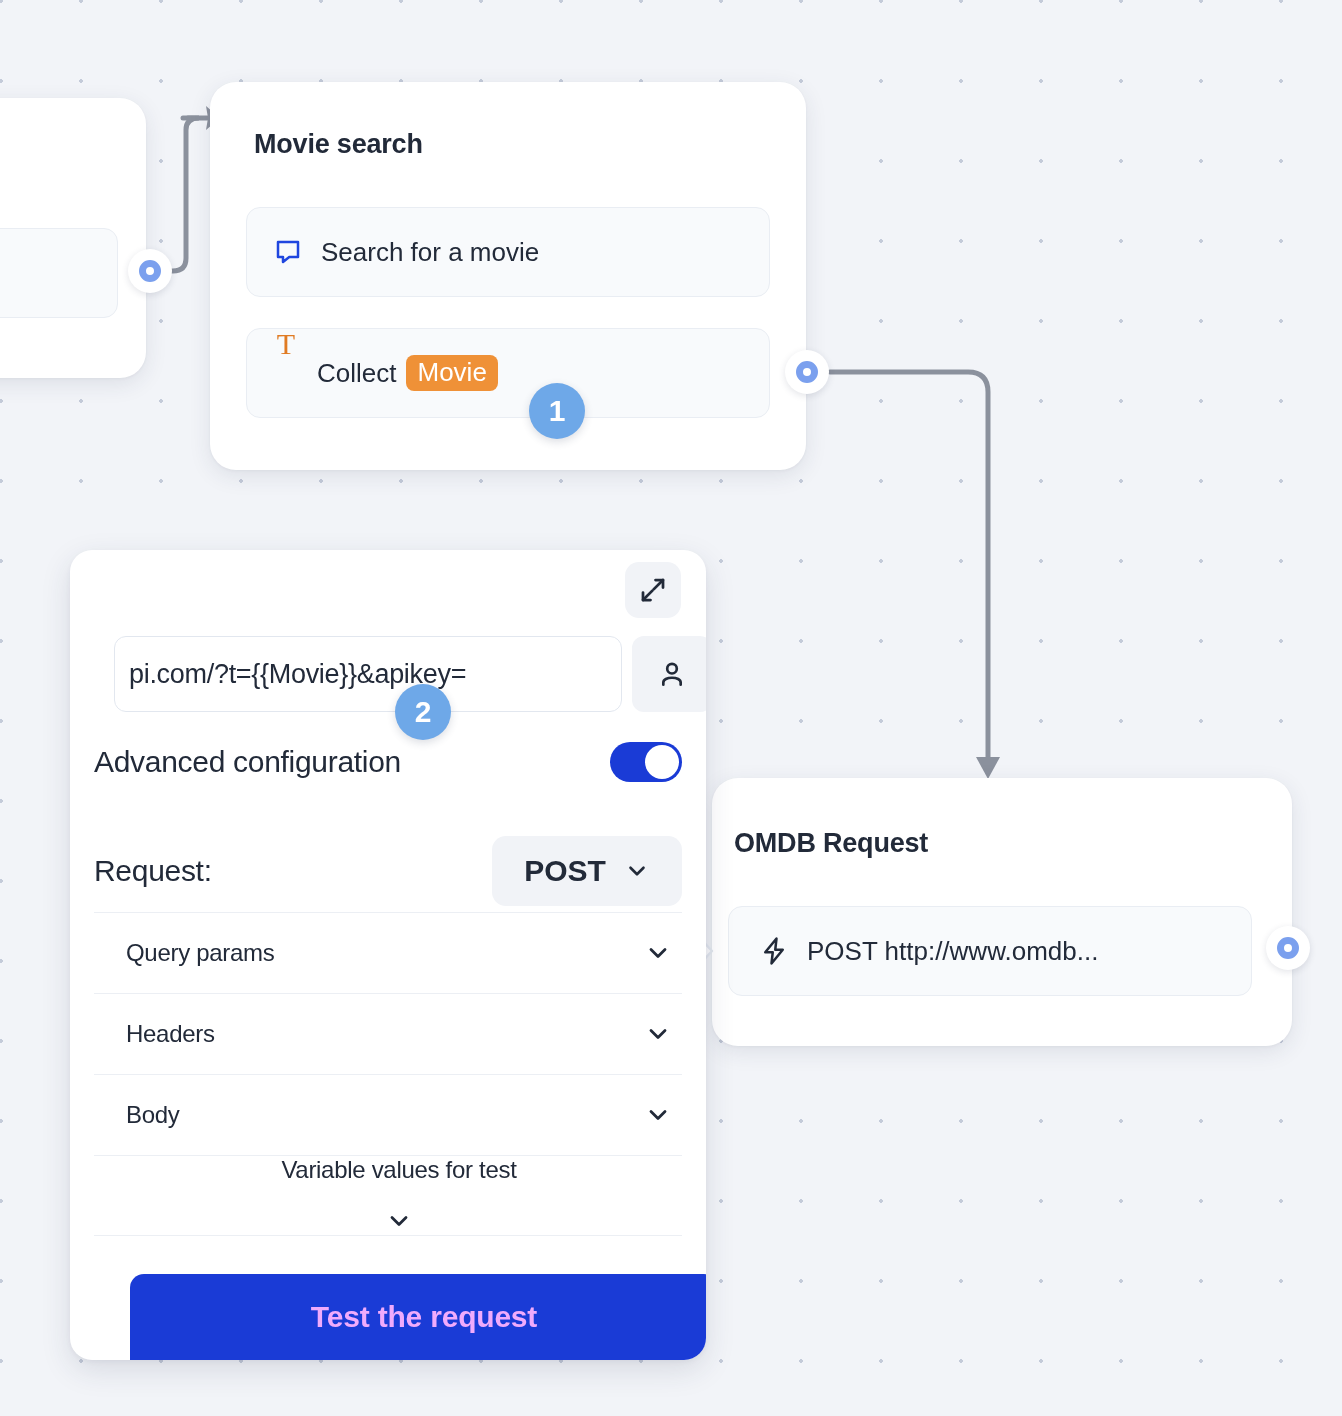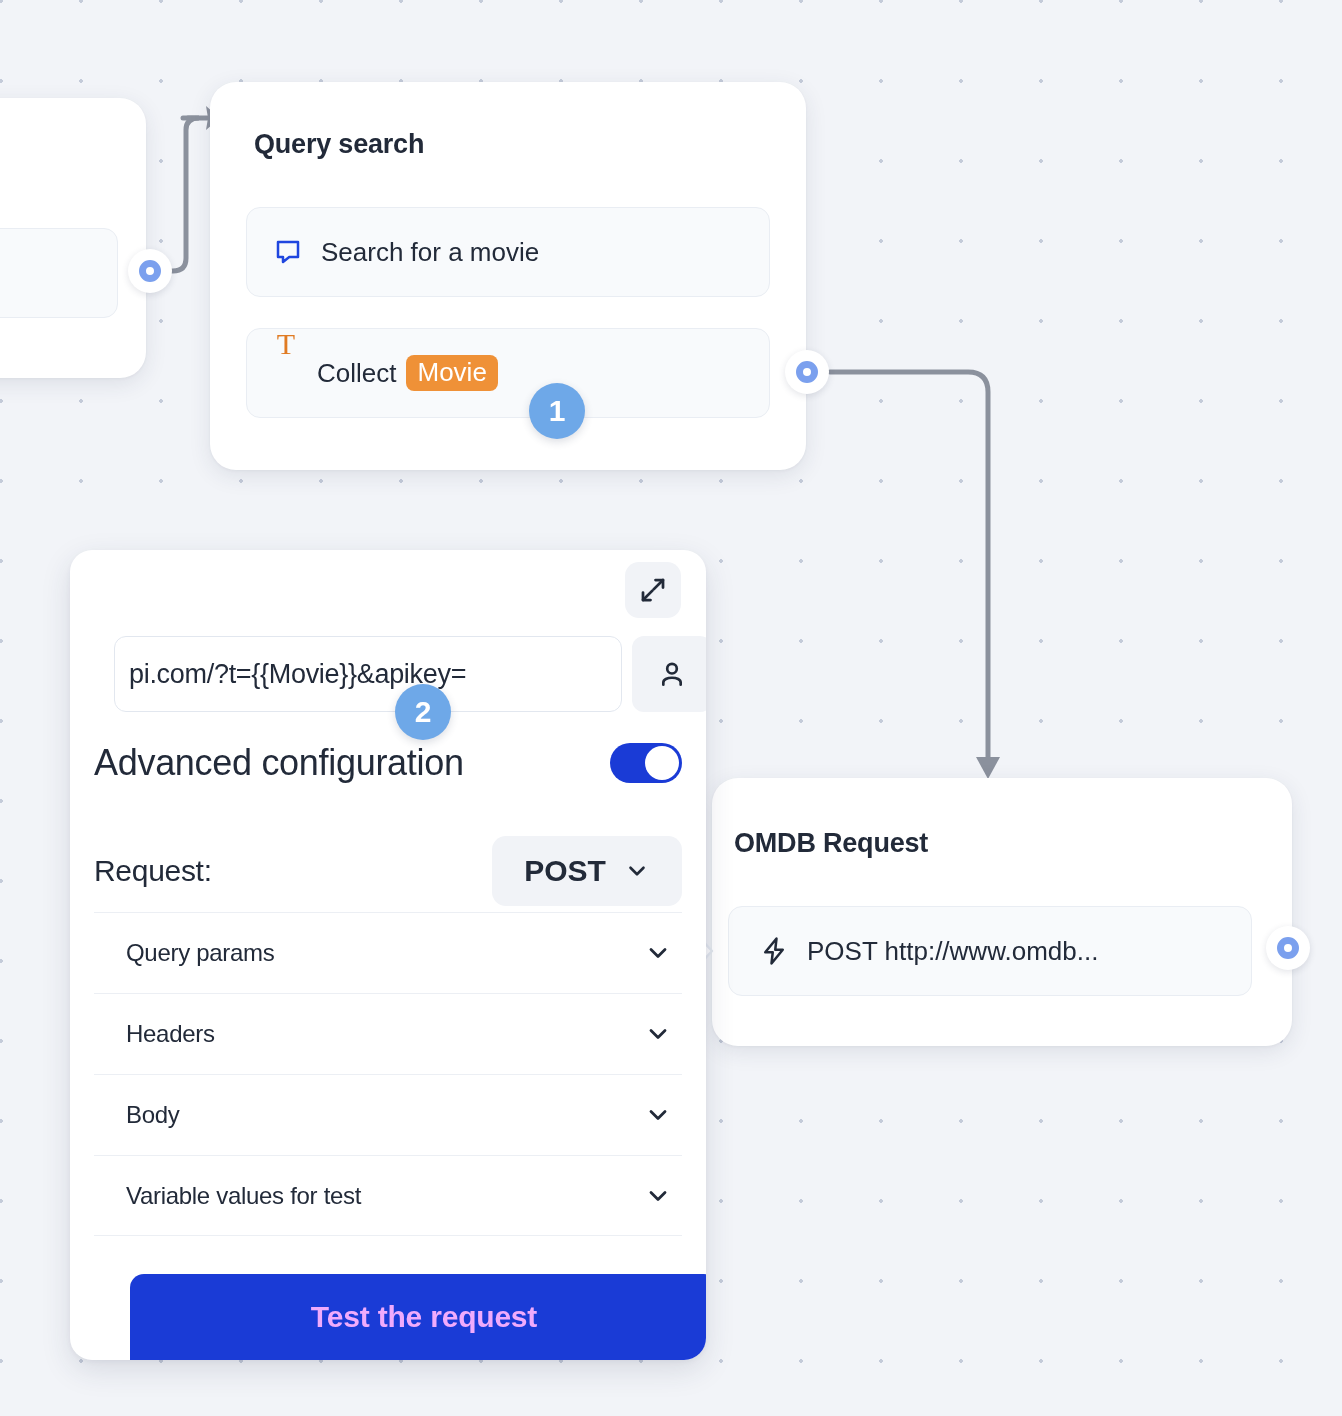--- a/index.html
+++ b/index.html
@@ -273,21 +273,21 @@
 
   .adv-row {
     position: absolute;
     left: 24px;
     top: 192px;
     width: 588px;
     display: flex;
     align-items: center;
     justify-content: space-between;
   }
-  .adv-label { font-size: 36px; color: #222a39; letter-spacing: -0.3px; }
+  .adv-label { font-size: 30px; color: #222a39; letter-spacing: -0.3px; }
   .toggle {
     width: 72px;
     height: 40px;
     border-radius: 20px;
     background: #1a3bd6;
     position: relative;
     cursor: pointer;
     flex: none;
   }
   .toggle .knob {
@@ -334,21 +334,21 @@
   .acc-item {
     height: 81px;
     border-top: 1px solid #eceff4;
     display: flex;
     align-items: center;
     justify-content: space-between;
     padding: 0 10px 0 32px;
     box-sizing: border-box;
     cursor: pointer;
   }
-  .acc-item:last-child { border-bottom: 1px solid #eceff4; }
+  .acc-item:last-child { border-bottom: 1px solid #eceff4; flex-direction: column; }
   .acc-label { font-size: 24px; color: #222a39; letter-spacing: -0.3px; }
 
   .test-btn {
     position: absolute;
     left: 24px;
     top: 724px;
     width: 588px;
     height: 86px;
     background: #1a3bd6;
     color: #f0abfc;
@@ -375,21 +375,21 @@
 
     <path d="M 830 372 L 968 372 Q 988 372 988 392 L 988 758" fill="none" stroke="#8b919d" stroke-width="5" stroke-linecap="round"></path>
     <polygon points="976,757 1000,757 988,779" fill="#8b919d"></polygon>
   </svg>
 
   <div class="node" id="node-left">
     <div class="inner-box"></div>
   </div>
 
   <div class="node" id="node-movie">
-    <div class="node-title">Query search</div>
+    <div class="node-title">Movie search</div>
 
     <div class="node-row row-search">
       <span class="icon-bubble">
         <svg width="30" height="30" viewBox="0 0 24 24" fill="none" stroke="currentColor" stroke-width="2" stroke-linecap="round" stroke-linejoin="round">
           <path d="M20 4H4v12h4v4l5-4h7z"></path>
         </svg>
       </span>
       <span class="node-row-label">Search for a movie</span>
     </div>
 

